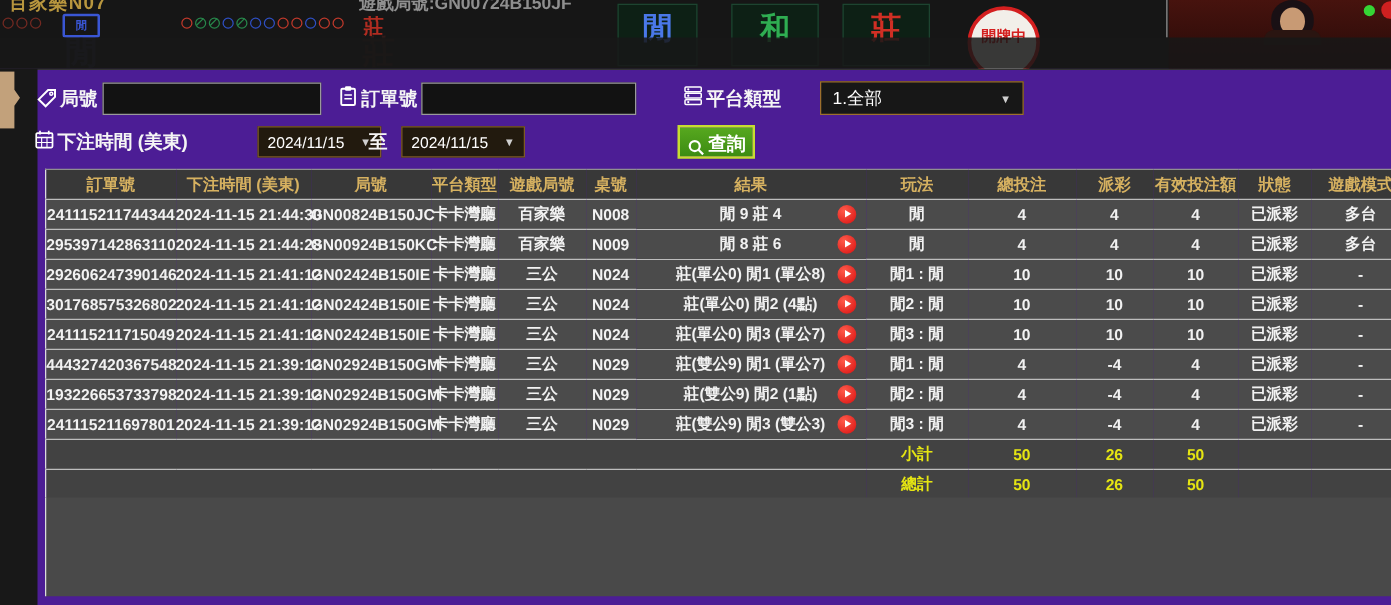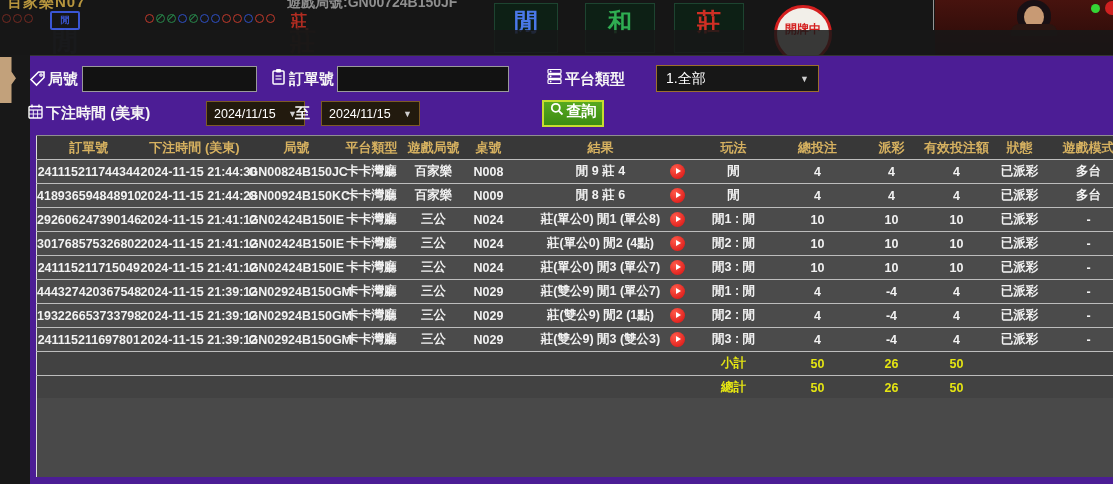--- a/index.html
+++ b/index.html
@@ -42,21 +42,21 @@
 
   
   .flabel{position:absolute;color:#f5f5f5;font-size:15px;font-weight:bold;white-space:nowrap;}
   .ficon{position:absolute;width:17px;height:17px;}
   .ficon svg{width:17px;height:17px;display:block;}
   .txt-input{position:absolute;height:26px;background:#121212;border:1px solid #9a9a9a;color:#fff;font-size:13px;padding:0 6px;box-sizing:border-box;outline:none;}
   .dd{position:absolute;box-sizing:border-box;display:flex;align-items:center;justify-content:space-between;color:#fff;font-weight:normal;cursor:pointer;}
   .dd .arrow{color:#cfcfcf;font-size:9px;}
   .dd-platform{left:622px;top:65px;width:163px;height:27px;background:#171717;border:1px solid #9c6f2d;font-size:14px;padding:0 9px;font-weight:normal;margin-left:34px;}
   .dd-date{width:99px;height:25px;background:#221a0e;border:1px solid #7d5a26;font-size:12.5px;padding:0 7px;}
-  .btn-search{position:absolute;left:542px;top:100px;width:62px;height:27px;box-sizing:border-box;display:flex;align-items:flex-start;justify-content:center;gap:3px;background:linear-gradient(#57a81f,#3c8c12);border:2px solid #c6dd30;color:#fff;font-size:15px;font-weight:bold;cursor:pointer;padding:0;}
+  .btn-search{position:absolute;left:542px;top:100px;width:62px;height:27px;box-sizing:border-box;display:flex;align-items:flex-end;justify-content:center;gap:3px;background:linear-gradient(#57a81f,#3c8c12);border:2px solid #c6dd30;color:#fff;font-size:15px;font-weight:bold;cursor:pointer;padding:0;}
 
   
   .table-wrap{position:absolute;left:36px;top:135px;width:1092px;}
   table.records{border-collapse:collapse;table-layout:fixed;width:1092px;border-left:1px solid #dcdcdc;border-top:1px solid #8f8f8f;}
   table.records tr{height:24px;border-bottom:1px solid #bdbdbd;}
   table.records th{background:#383838;color:#d6b160;font-size:13px;font-weight:bold;white-space:nowrap;padding:0;text-align:center;}
   table.records td{background:#4b4b4b;color:#f2f2f2;font-size:12.5px;font-weight:bold;white-space:nowrap;padding:0;text-align:center;}
   td.c-time{font-size:11.5px;}
   td.c-result{position:relative;font-size:11.5px;}
   .play-btn{position:absolute;right:8px;top:4px;width:15px;height:15px;border-radius:50%;background:radial-gradient(circle at 35% 30%,#ff5a4a,#d60f0f);display:inline-block;cursor:pointer;}
@@ -222,21 +222,21 @@
       </td>
       <td>閒</td>
       <td>4</td>
       <td class="c-payout pos">4</td>
       <td>4</td>
       <td class="c-status">已派彩</td>
       <td>多台</td>
     </tr>
 
     <tr>
-      <td>418936594848910</td>
+      <td>295397142863110</td>
       <td class="c-time">2024-11-15 21:44:28</td>
       <td>GN00924B150KC</td>
       <td>卡卡灣廳</td>
       <td>百家樂</td>
       <td>N009</td>
       <td class="c-result">
         <span>閒 8 莊 6</span>
         <span class="play-btn">
                 <span class="play-tri"></span>
               </span>

